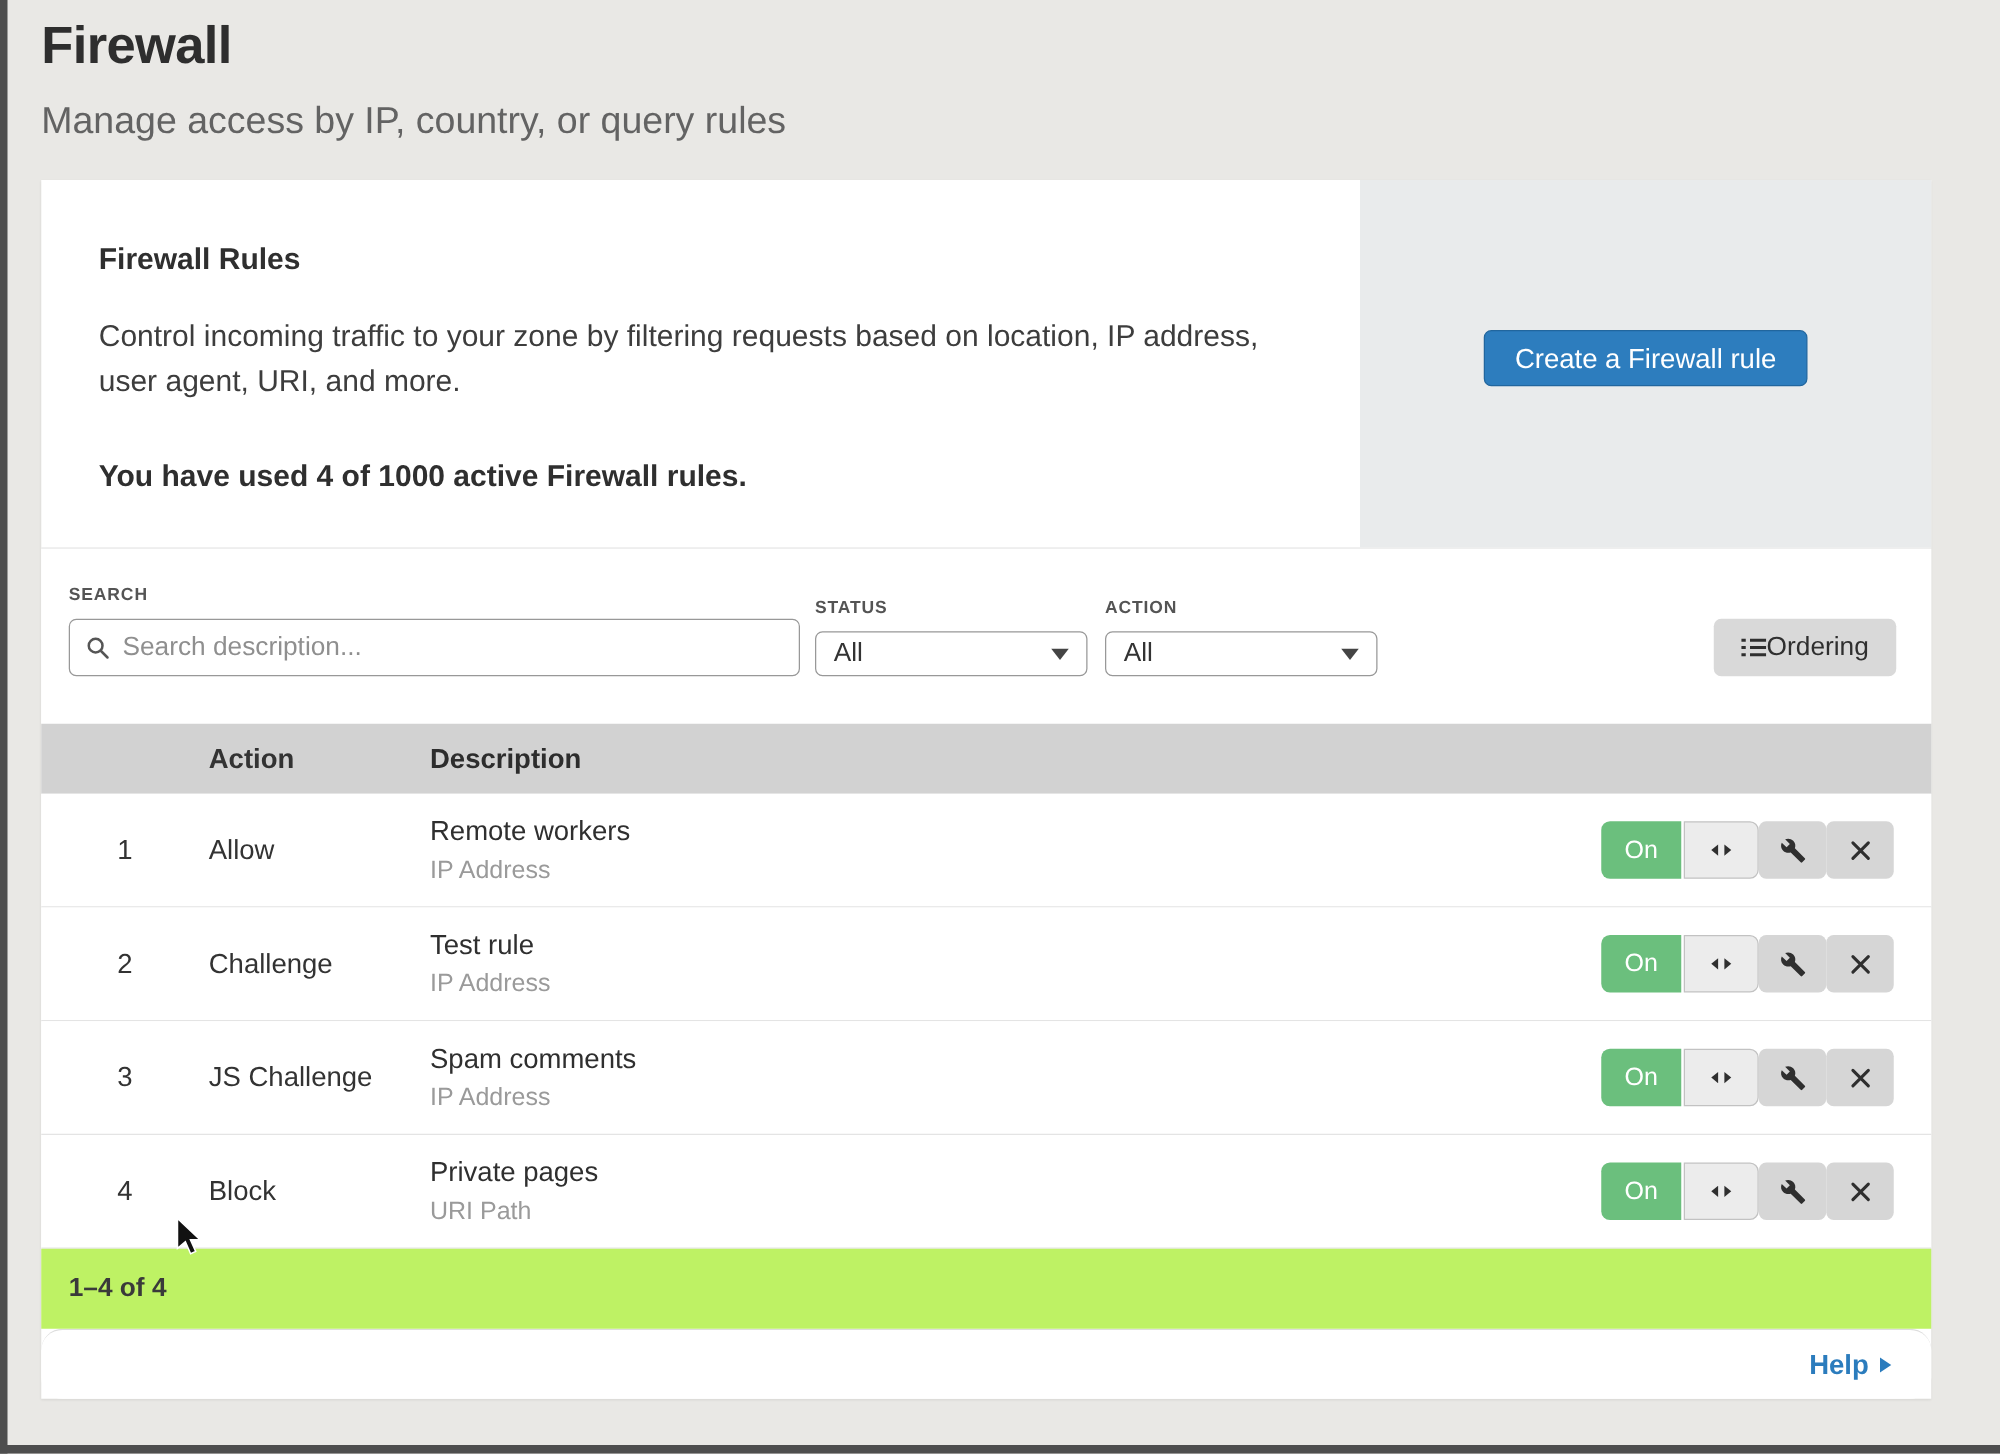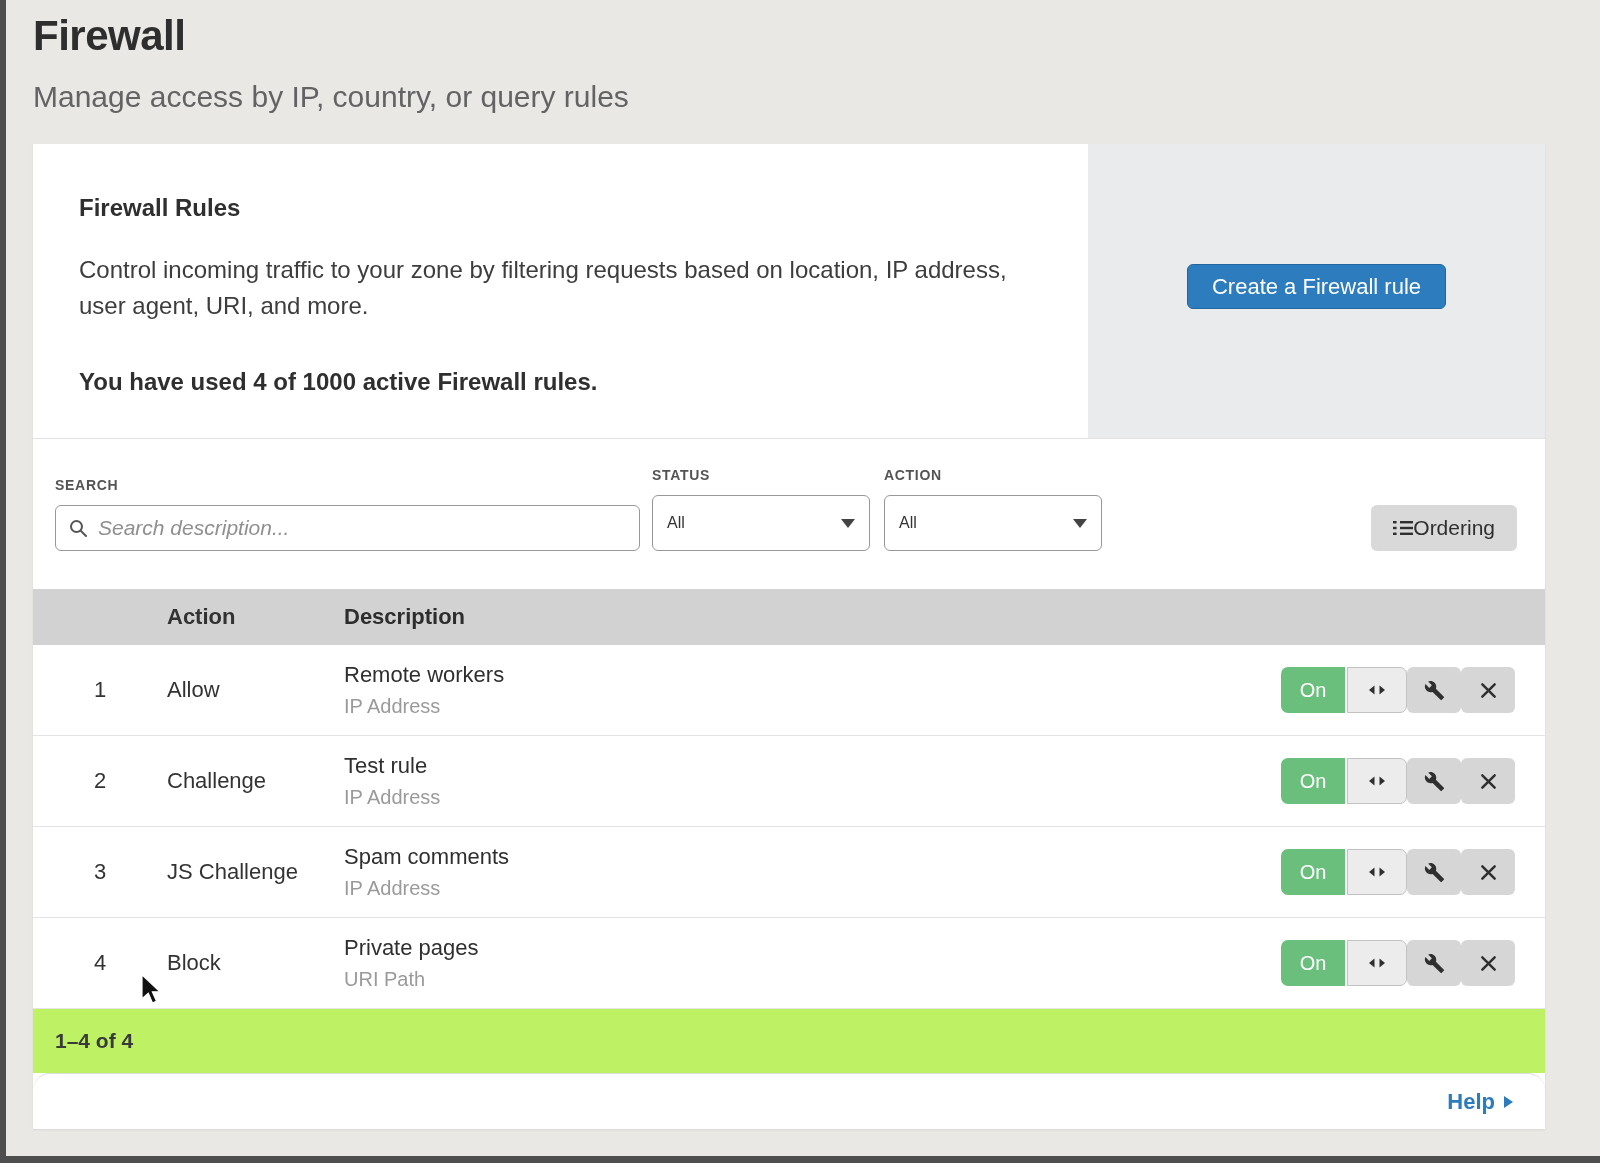--- a/index.html
+++ b/index.html
@@ -33,26 +33,26 @@
   .card-usage{margin:0;font-size:24px;font-weight:700;color:#2f2f2f;}
   .header-right{width:457px;background:#e9ebec;display:flex;justify-content:center;align-items:flex-start;padding-top:120px;}
   .create-btn{background:var(--accent-blue);color:#fff;border:1px solid #21669e;border-radius:6px;
     font-size:22px;font-family:inherit;height:45px;padding:0 24px;cursor:pointer;}
 
   
   .filters{display:flex;align-items:flex-end;padding:28px 28px 38px 22px;background:#fff;}
   .filter-label{display:block;font-size:14px;font-weight:700;letter-spacing:0.7px;color:#545454;margin-bottom:12px;}
   .search-group{width:585px;}
   .search-box{display:flex;align-items:center;height:46px;border:1px solid #989898;border-radius:6px;background:#fff;padding:0 12px;}
-  .search-box input{border:none;outline:none;flex:1;font-size:21px;font-family:inherit;color:#a21caf;margin-left:8px;background:transparent;font-style:italic;}
+  .search-box input{border:none;outline:none;flex:1;font-size:21px;font-family:inherit;color:#a21caf;margin-left:8px;background:transparent;}
   .search-box input::placeholder{color:#8f8f8f;}
   .select-group{margin-left:12px;}
   .select-group.action{margin-left:14px;}
-  .select-box{display:flex;align-items:center;justify-content:space-between;width:218px;height:56px;
-    border:1px solid #989898;border-radius:6px;background:#fff;padding:0 14px;font-size:16px;color:#333;cursor:pointer;}
+  .select-box{display:flex;align-items:center;justify-content:space-between;width:218px;height:36px;
+    border:1px solid #989898;border-radius:6px;background:#fff;padding:0 14px;font-size:21px;color:#333;cursor:pointer;}
   .caret-down{width:0;height:0;border-left:7px solid transparent;border-right:7px solid transparent;border-top:9px solid #444;}
   .ordering-btn{margin-left:auto;display:flex;align-items:center;height:46px;padding:0 22px;
     background:#d9d9d9;border:none;border-radius:6px;font-size:21px;font-family:inherit;color:#2f2f2f;cursor:pointer;}
 
   
   .table-header{display:flex;align-items:center;height:56px;background:#d2d2d2;font-size:22px;font-weight:700;color:#2d2d2d;}
   .col-num{width:134px;text-align:center;font-size:22px;color:#333;}
   .col-action{width:177px;font-size:22px;color:#333;}
   .col-desc{flex:1;}
   .col-controls{width:330px;display:flex;align-items:center;justify-content:flex-end;padding-right:30px;}

